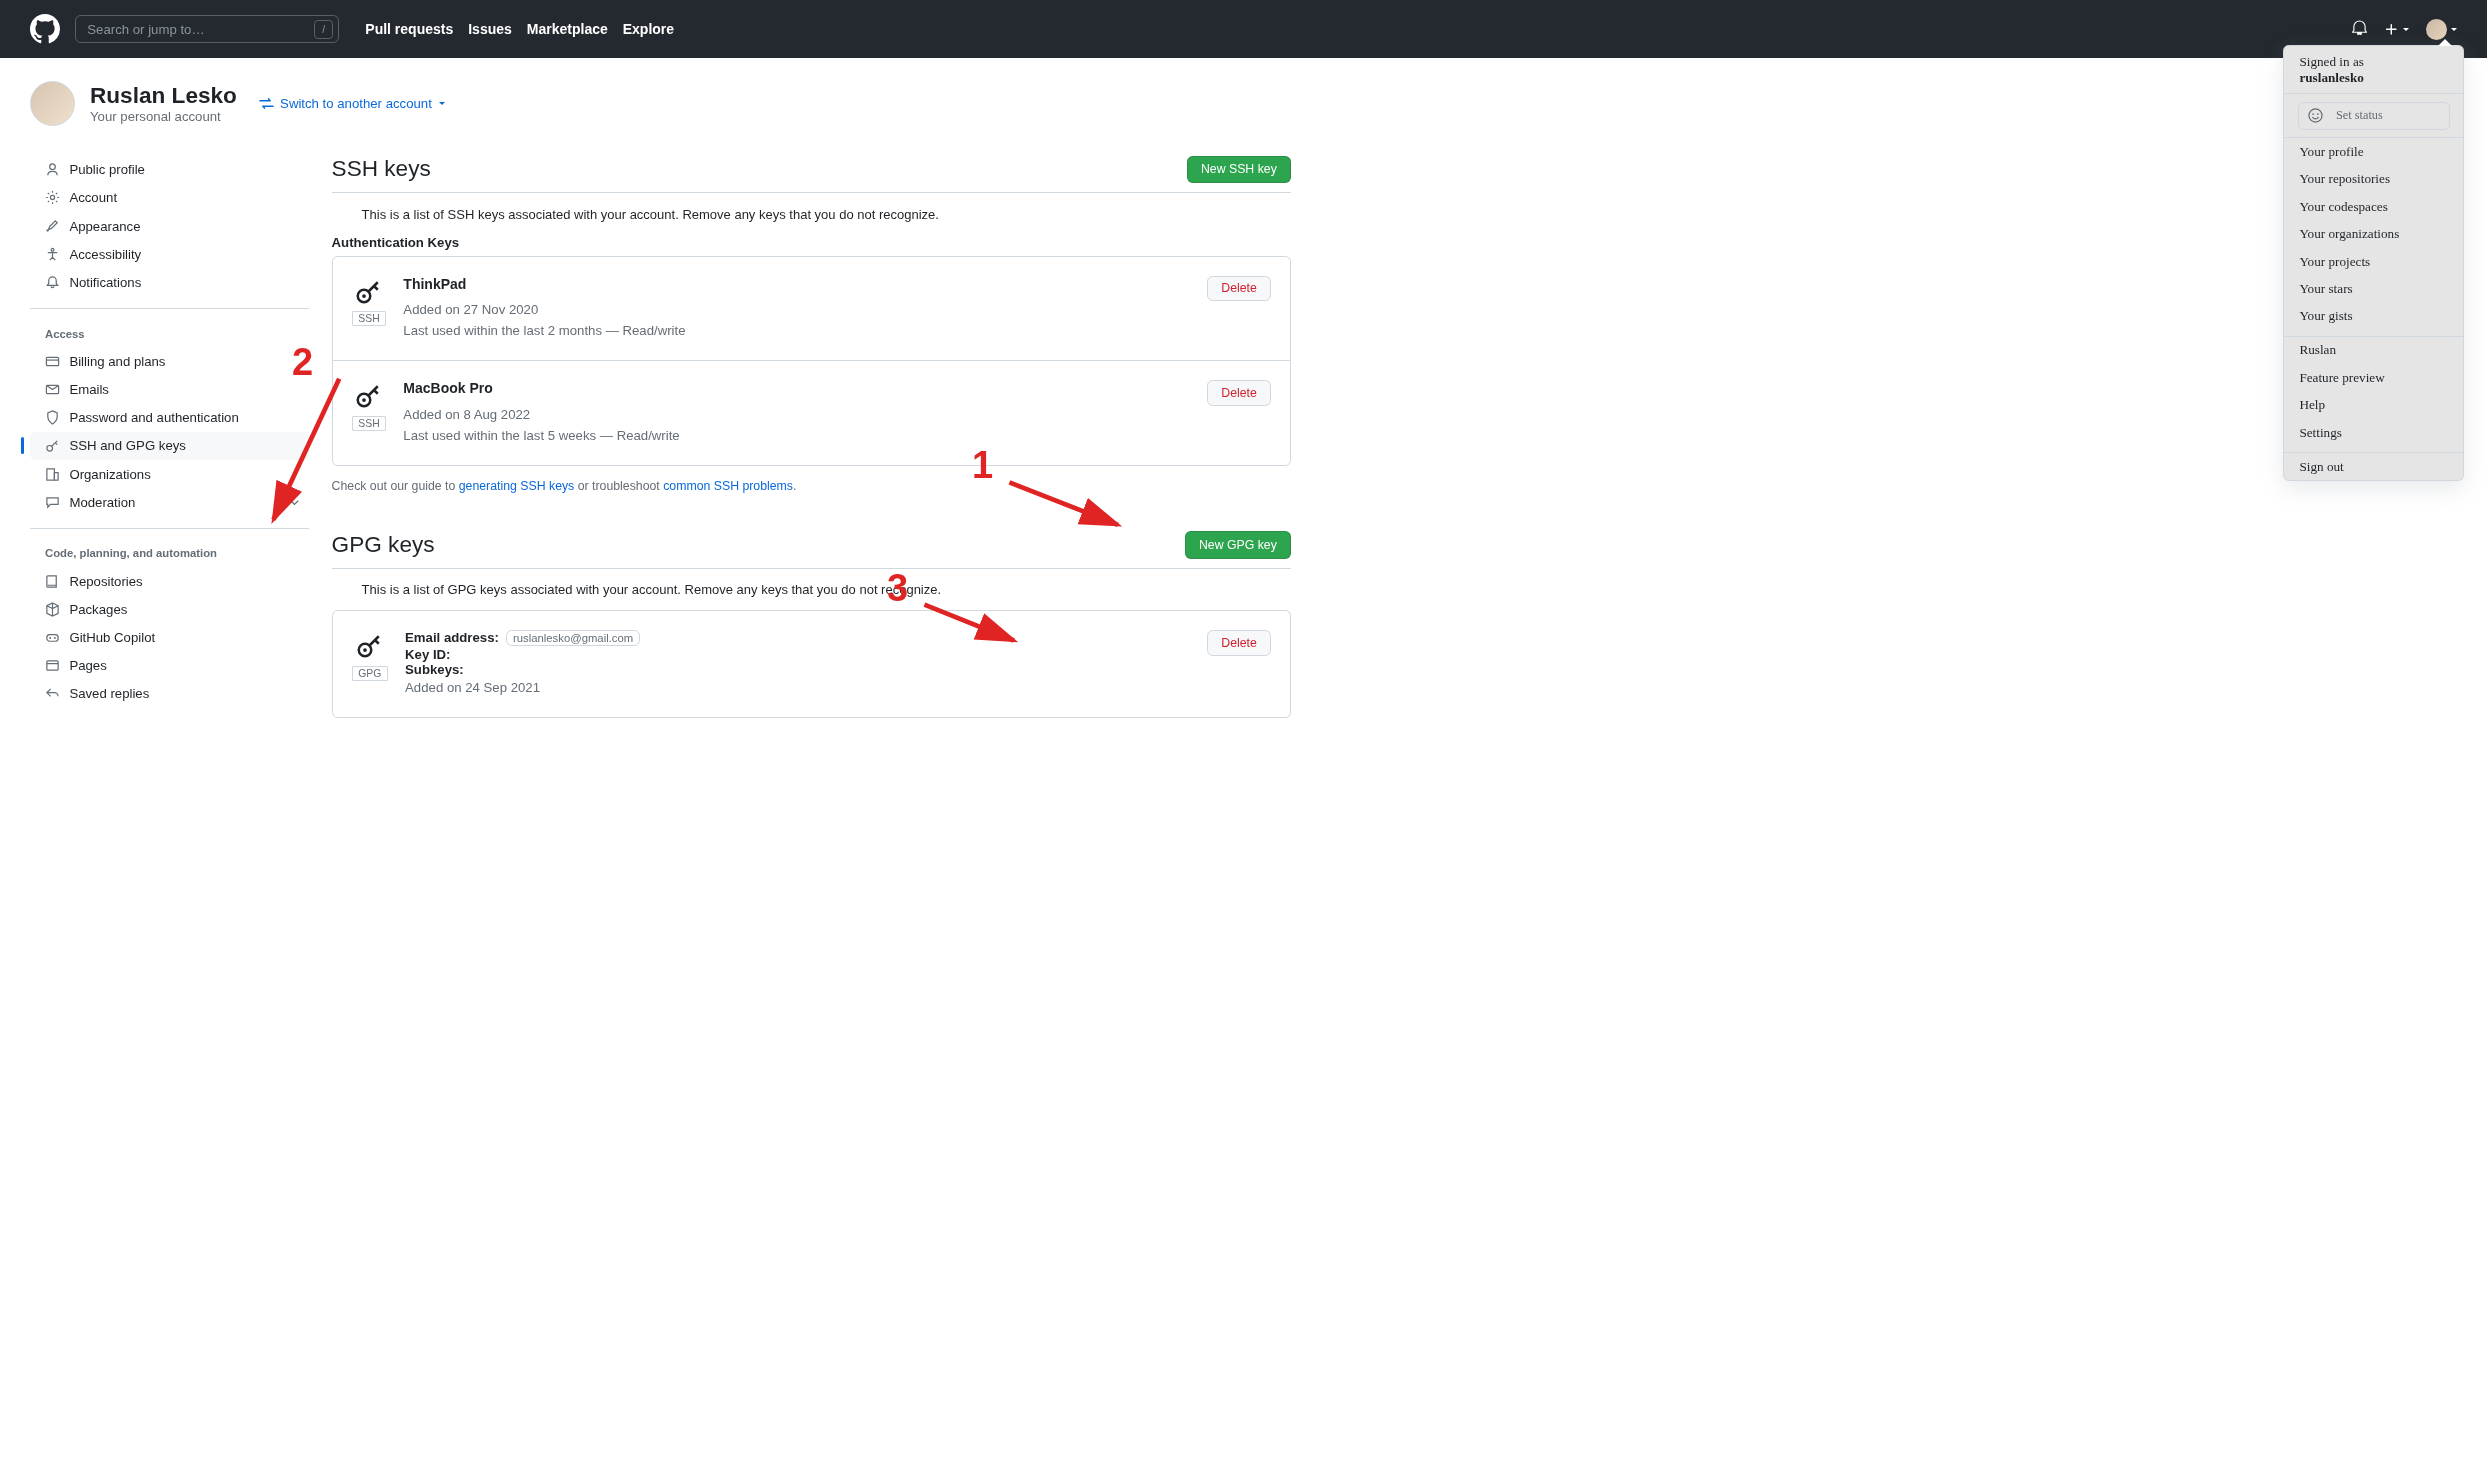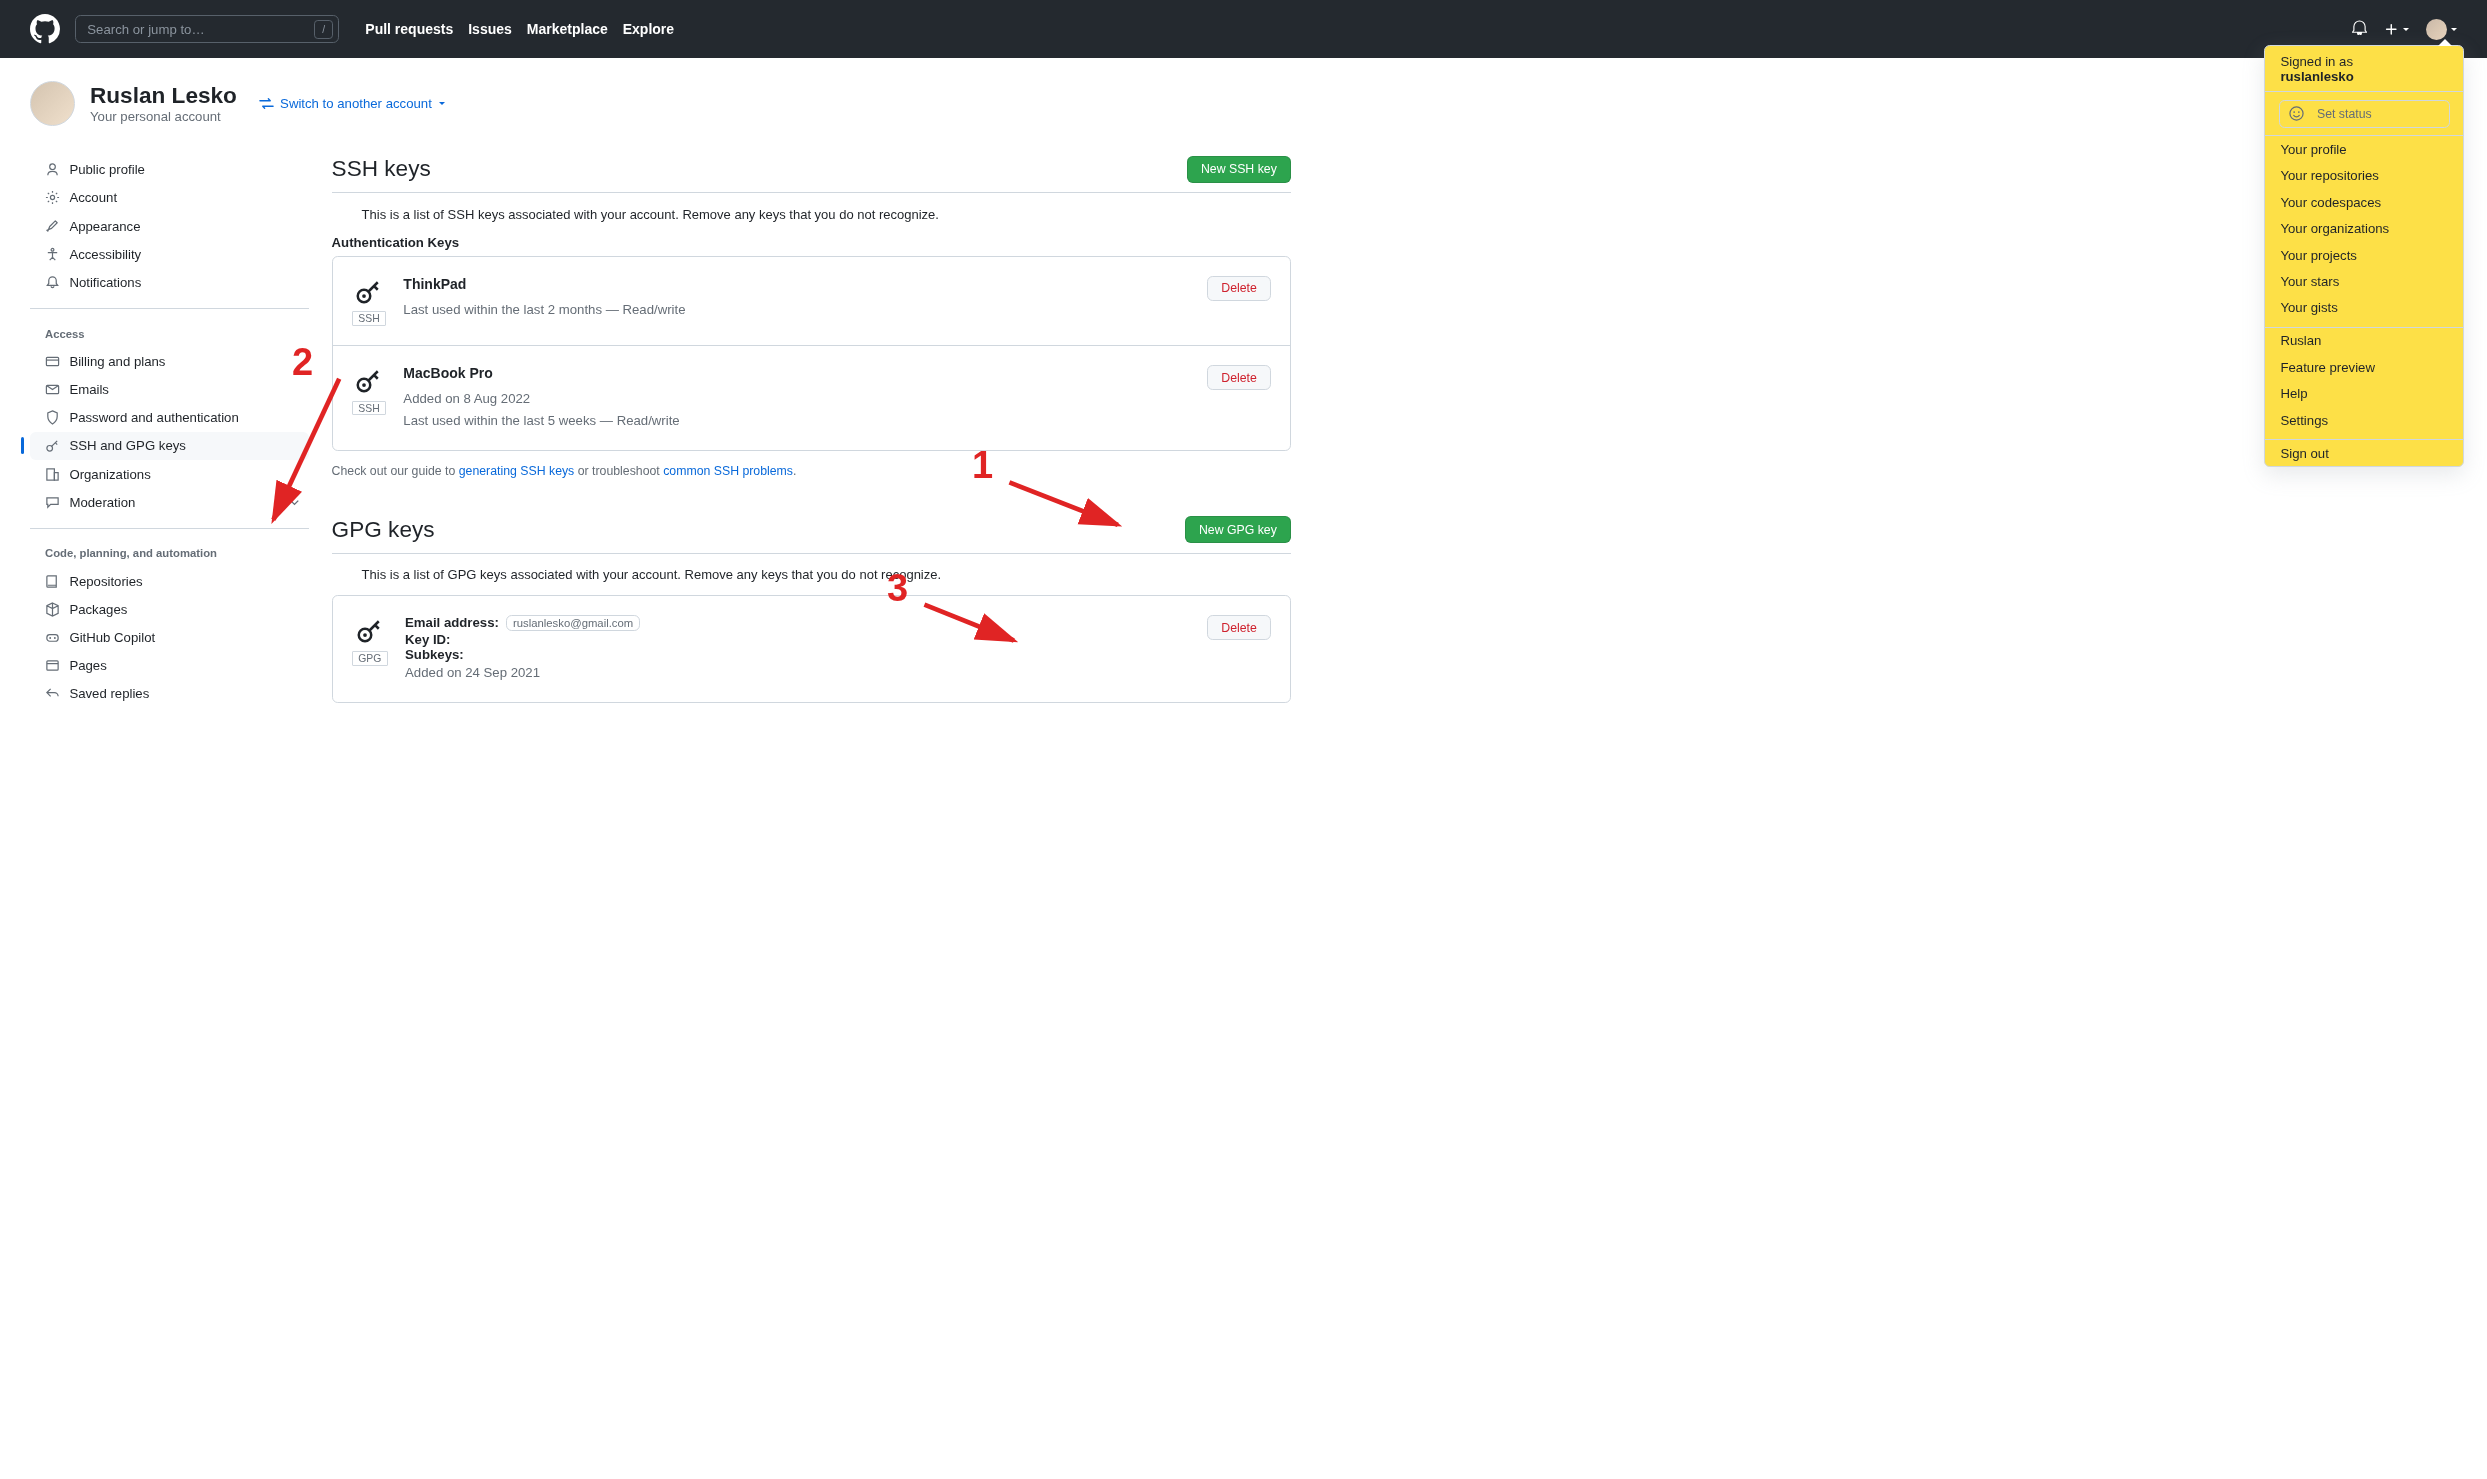--- a/index.html
+++ b/index.html
@@ -16,21 +16,21 @@
 .searchbox .slash { position: absolute; right: 5.7px; width: 19px; height: 19px; border: 0.9px solid #57606a; border-radius: 3.8px; display: flex; align-items: center; justify-content: center; color: #8b949e; font-size: 10.4px; }
 .topnav { display: flex; gap: 15px; margin-left: 11.3px; }
 .topnav a { color: #fff; font-weight: 600; font-size: 14px; }
 .topbar-right { margin-left: auto; display: flex; align-items: center; gap: 17px; color: #fff; }
 .icon-btn svg { width: 15px; height: 15px; fill: #fff; }
 .plus-caret { display: flex; align-items: center; gap: 1.9px; }
 .caret-down { width:0; height:0; border-left:3.8px solid transparent; border-right:3.8px solid transparent; border-top:3.8px solid #fff; display:inline-block; margin-left:1.9px; }
 .avatar-sm { width: 21px; height: 21px; border-radius: 50%; background: linear-gradient(135deg,#c9b8a8,#e8d4bc); display:inline-block; }
 
 
-.user-menu { position: absolute; right: 22.6px; top: 45px; width: 200px; background: #fde047; border: 0.9px solid #d0d7de; border-radius: 5.7px; box-shadow: 0 7.5px 22.6px rgba(140,149,159,.2); z-index: 50; }
+.user-menu { position: absolute; right: 22.6px; top: 45px; width: 181px; background: #e5e5e5; border: 0.9px solid #d0d7de; border-radius: 5.7px; box-shadow: 0 7.5px 22.6px rgba(140,149,159,.2); z-index: 50; font-family: Liberation Serif, serif; }
 .user-menu::before { content:''; position:absolute; top:-7.5px; right:11.3px; width:0; height:0; border-left:7.5px solid transparent; border-right:7.5px solid transparent; border-bottom:7.5px solid #fff; }
 .user-menu .section { padding: 7.5px 15px; }
 .user-menu .sep { border-top:0.9px solid #d0d7de; }
 .user-menu .status-btn { margin: 7.5px 13.2px; border:0.9px solid #d0d7de; border-radius:5.7px; padding:5.7px 9.4px; display:flex; align-items:center; gap:13px; color:#656d76; font-size:12.3px; cursor:pointer;text-align:center; }
 .user-menu .item { padding: 5.7px 15px; font-size: 13.2px; cursor: pointer; }
 .signed-in { font-size: 13.2px; color:#1f2328; }
 .signed-in strong { display:block; font-weight:600; }
 
 
 .page { display:flex; padding: 22.6px 30px 38px 30px; gap:22.6px; max-width:1321px; position:relative; }
@@ -300,20 +300,21 @@
         <div class="key-icon-col">
           <svg viewBox="0 0 24 24">
               <circle cx="8" cy="16" r="5" fill="none" stroke="#1f2328" stroke-width="2"></circle>
               <circle cx="8" cy="16" r="1.5" fill="#1f2328"></circle>
               <path d="M11 13l8-8m-3 3l3 3" stroke="#1f2328" stroke-width="2" fill="none"></path>
             </svg>
           <span class="badge">SSH</span>
         </div>
         <div class="key-body">
           <div class="key-title">ThinkPad</div>
+          <div class="key-meta">Added on 27 Nov 2020</div>
           <div class="key-meta">Last used within the last 2 months — Read/write</div>
         </div>
         <button class="btn-danger">Delete</button>
       </div>
       <div class="key-row">
         <div class="key-icon-col">
           <svg viewBox="0 0 24 24">
               <circle cx="8" cy="16" r="5" fill="none" stroke="#1f2328" stroke-width="2"></circle>
               <circle cx="8" cy="16" r="1.5" fill="#1f2328"></circle>
               <path d="M11 13l8-8m-3 3l3 3" stroke="#1f2328" stroke-width="2" fill="none"></path>

